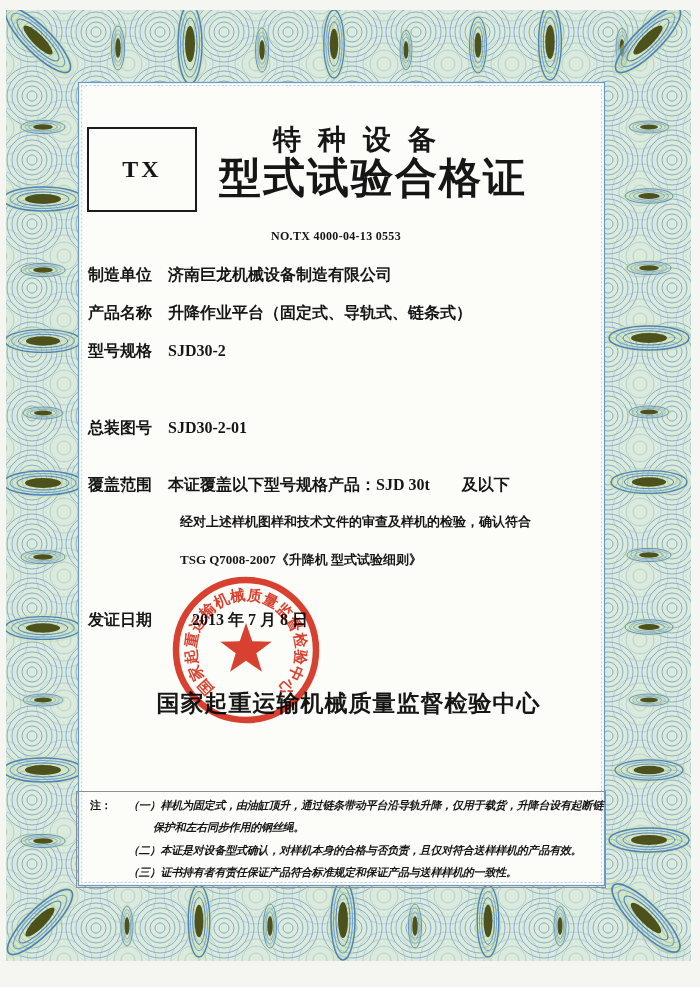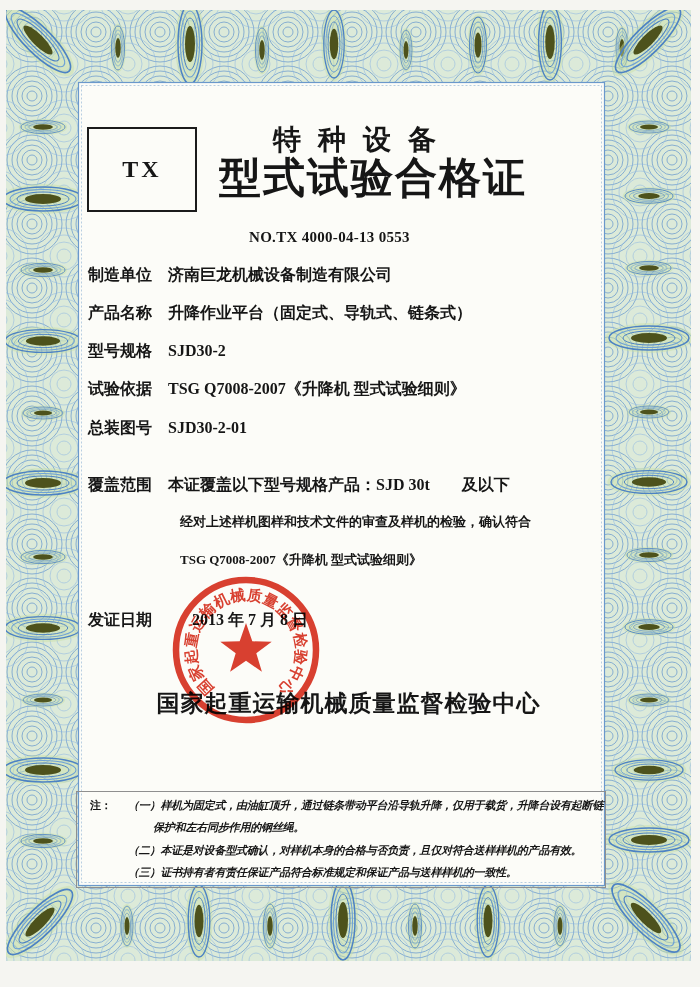--- a/index.html
+++ b/index.html
@@ -6,21 +6,21 @@
   .page{position:relative;width:700px;height:987px;background:#f5f5f1;overflow:hidden;
         font-family:"Liberation Serif","DejaVu Serif",serif;color:#161616;}
   svg.layer{position:absolute;left:0;top:0;display:block;}
   .content-el{position:absolute;white-space:nowrap;}
 
   .tx-box{position:absolute;left:87px;top:127px;width:106px;height:81px;border:2px solid #1b1b1b;
           display:flex;align-items:center;justify-content:center;
           font-size:24px;font-weight:700;letter-spacing:3px;}
   .category{left:273px;top:121px;font-size:28px;font-weight:700;letter-spacing:17px;}
   .title{left:219px;top:150px;font-size:42px;font-weight:700;letter-spacing:2px;}
-  .cert-no{left:249px;top:229px;font-size:15px;font-weight:700;letter-spacing:.3px;}
+  .cert-no{left:271px;top:229px;font-size:12px;font-weight:700;letter-spacing:.3px;}
 
   .frow{left:88px;font-size:16px;font-weight:700;}
   .frow .flabel{display:inline-block;width:80px;}
   .fr1{top:265px}.fr2{top:303px}.fr3{top:341px}.fr4{top:379px}.fr5{top:418px}
   .cov1{top:475px}
   .covline{left:180px;font-size:13px;font-weight:700;}
   .cov2{top:513px}.cov3{top:551px}
   .issue{top:610px}
   .issue .flabel{width:104px;}
   .org{left:85px;top:688px;width:527px;text-align:center;font-size:23px;font-weight:700;letter-spacing:1px;white-space:nowrap;position:absolute;}
@@ -143,23 +143,20 @@
 
   <div class="content-el frow fr2">
     <span class="flabel">产品名称</span><span>升降作业平台（固定式、导轨式、链条式）</span>
   </div>
   <div class="content-el frow fr1">
     <span class="flabel">制造单位</span><span>济南巨龙机械设备制造有限公司</span>
   </div>
   <div class="content-el frow fr3">
     <span class="flabel">型号规格</span><span>SJD30-2</span>
   </div>
-  <div class="content-el frow fr4">
-    <span class="flabel">试验依据</span><span>TSG Q7008-2007《升降机 型式试验细则》</span>
-  </div>
   <div class="content-el frow fr5">
     <span class="flabel">总装图号</span><span>SJD30-2-01</span>
   </div>
 
   <div class="content-el frow cov1">
     <span class="flabel">覆盖范围</span><span>本证覆盖以下型号规格产品：SJD 30t　　及以下</span>
   </div>
   <div class="content-el covline cov2">经对上述样机图样和技术文件的审查及样机的检验，确认符合</div>
   <div class="content-el covline cov3">TSG Q7008-2007《升降机 型式试验细则》</div>
 

